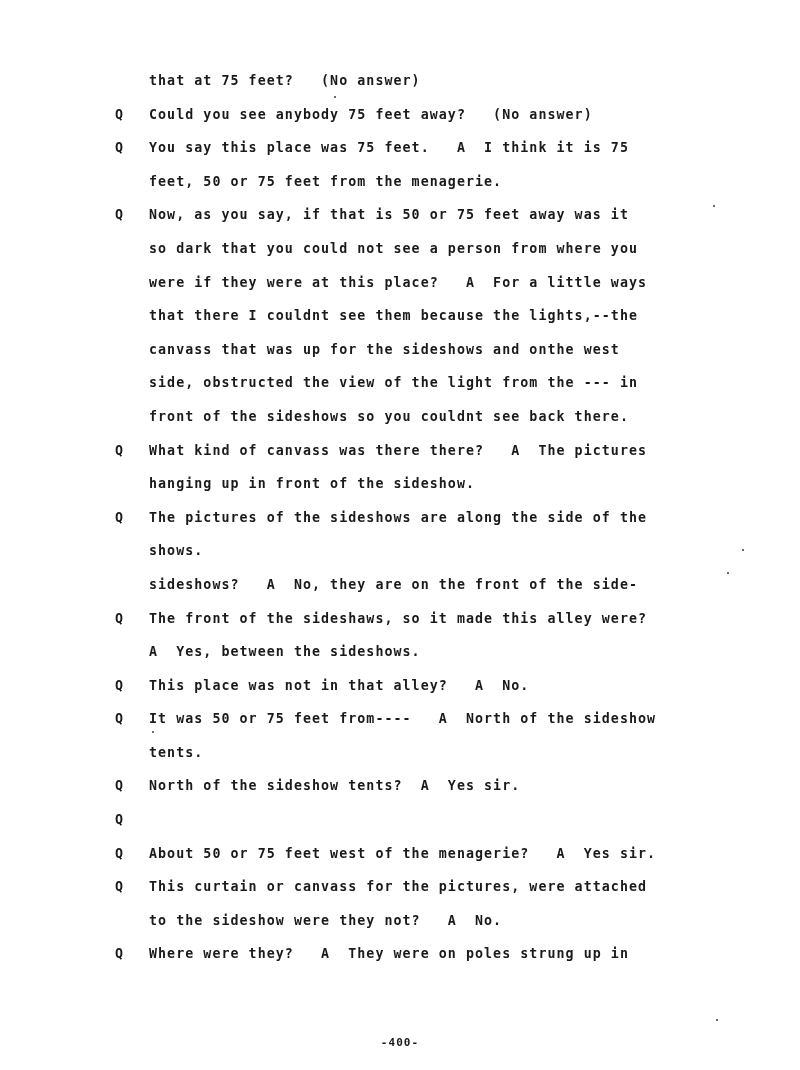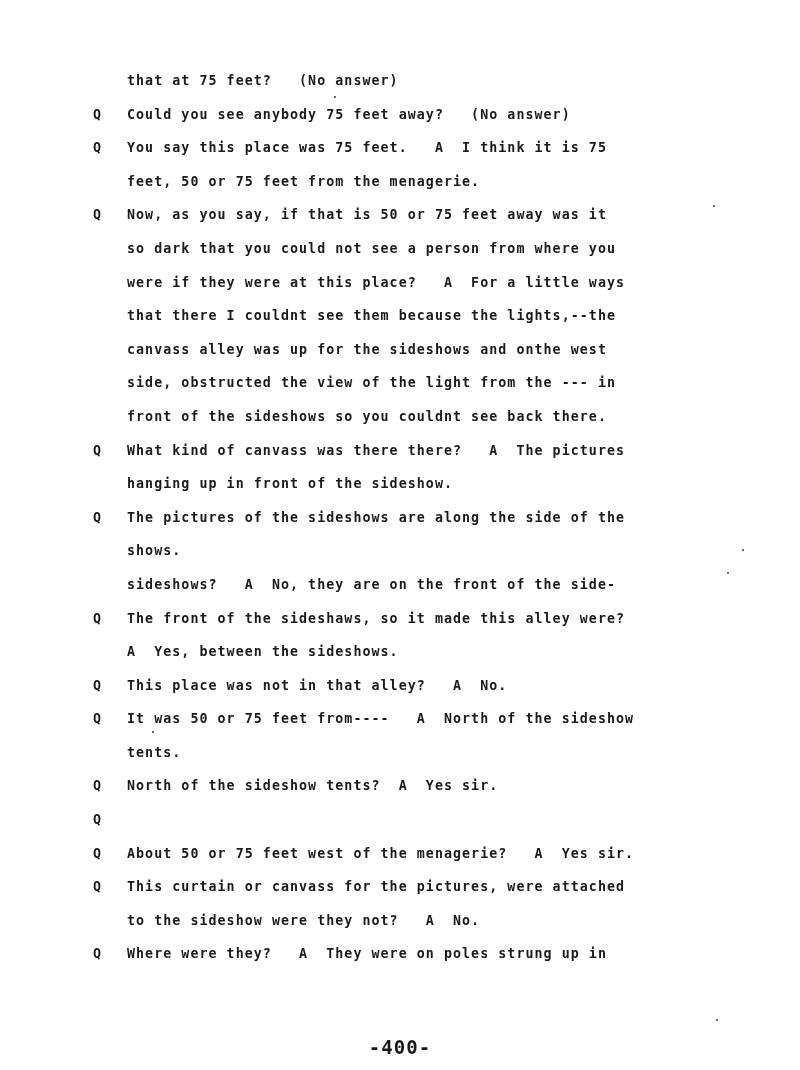--- a/index.html
+++ b/index.html
@@ -28,20 +28,21 @@
 
   .line {
     position: relative;
     height: 33.6px;
     line-height: 33.6px;
     white-space: pre;
     color: #1a1a1a;
     font-size: 13.3px;
     font-weight: bold;
     letter-spacing: 1.05px;
+    margin-left: 22px;
     -webkit-font-smoothing: none;
   }
 
   .line .marker {
     position: absolute;
     left: 0;
     top: 0;
     width: 34px;
     white-space: pre;
   }
@@ -60,21 +61,21 @@
   .line.orphan .text { left: 34px; }
 
   
   .page-number {
     position: absolute;
     left: 0;
     top: 1036px;
     width: 800px;
     text-align: center;
     font-family: "DejaVu Sans Mono", "Liberation Mono", monospace;
-    font-size: 19px;
+    font-size: 11px;
     font-weight: bold;
     letter-spacing: 1.05px;
     color: #1a1a1a;
     white-space: pre;
   }
 
   
   .speck {
     position: absolute;
     background: #3a3a3a;
@@ -89,21 +90,21 @@
 
   <div class="transcript">
       <div class="line cont orphan"><span class="marker"></span><span class="text">that at 75 feet?   (No answer)</span></div>
       <div class="line"><span class="marker">Q</span><span class="text">Could you see anybody 75 feet away?   (No answer)</span></div>
       <div class="line"><span class="marker">Q</span><span class="text">You say this place was 75 feet.   A  I think it is 75</span></div>
       <div class="line cont"><span class="marker"></span><span class="text">feet, 50 or 75 feet from the menagerie.</span></div>
       <div class="line"><span class="marker">Q</span><span class="text">Now, as you say, if that is 50 or 75 feet away was it</span></div>
       <div class="line cont"><span class="marker"></span><span class="text">so dark that you could not see a person from where you</span></div>
       <div class="line cont"><span class="marker"></span><span class="text">were if they were at this place?   A  For a little ways</span></div>
       <div class="line cont"><span class="marker"></span><span class="text">that there I couldnt see them because the lights,--the</span></div>
-      <div class="line cont"><span class="marker"></span><span class="text">canvass alley was up for the sideshows and onthe west</span></div>
+      <div class="line cont"><span class="marker"></span><span class="text">canvass that was up for the sideshows and onthe west</span></div>
       <div class="line cont"><span class="marker"></span><span class="text">side, obstructed the view of the light from the --- in</span></div>
       <div class="line cont"><span class="marker"></span><span class="text">front of the sideshows so you couldnt see back there.</span></div>
       <div class="line"><span class="marker">Q</span><span class="text">What kind of canvass was there there?   A  The pictures</span></div>
       <div class="line cont"><span class="marker"></span><span class="text">hanging up in front of the sideshow.</span></div>
       <div class="line"><span class="marker">Q</span><span class="text">The pictures of the sideshows are along the side of the</span></div>
       <div class="line cont"><span class="marker"></span><span class="text">shows.</span></div>
       <div class="line cont"><span class="marker"></span><span class="text">sideshows?   A  No, they are on the front of the side-</span></div>
       <div class="line"><span class="marker">Q</span><span class="text">The front of the sideshaws, so it made this alley were?</span></div>
       <div class="line cont"><span class="marker"></span><span class="text">A  Yes, between the sideshows.</span></div>
       <div class="line"><span class="marker">Q</span><span class="text">This place was not in that alley?   A  No.</span></div>

